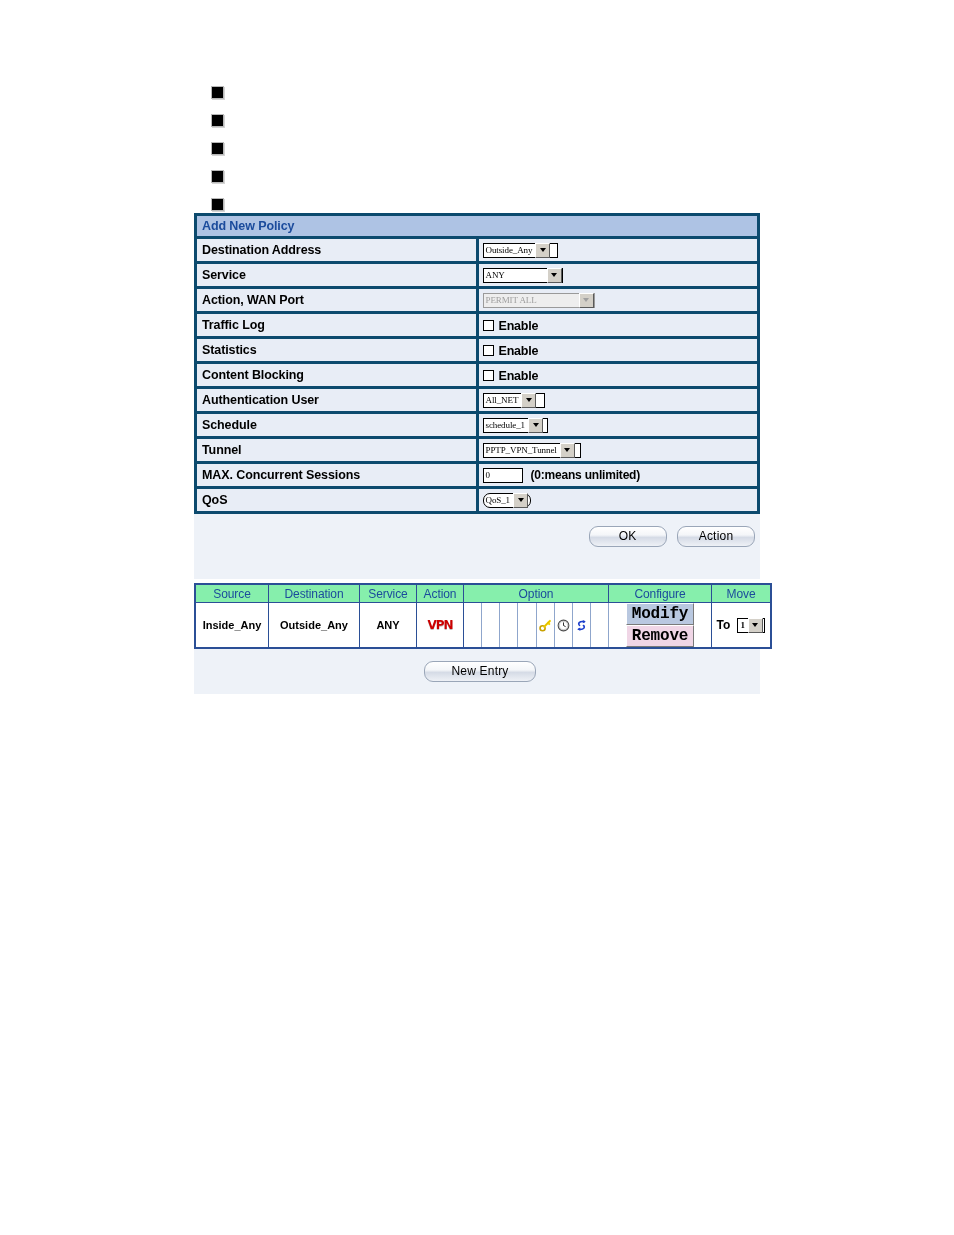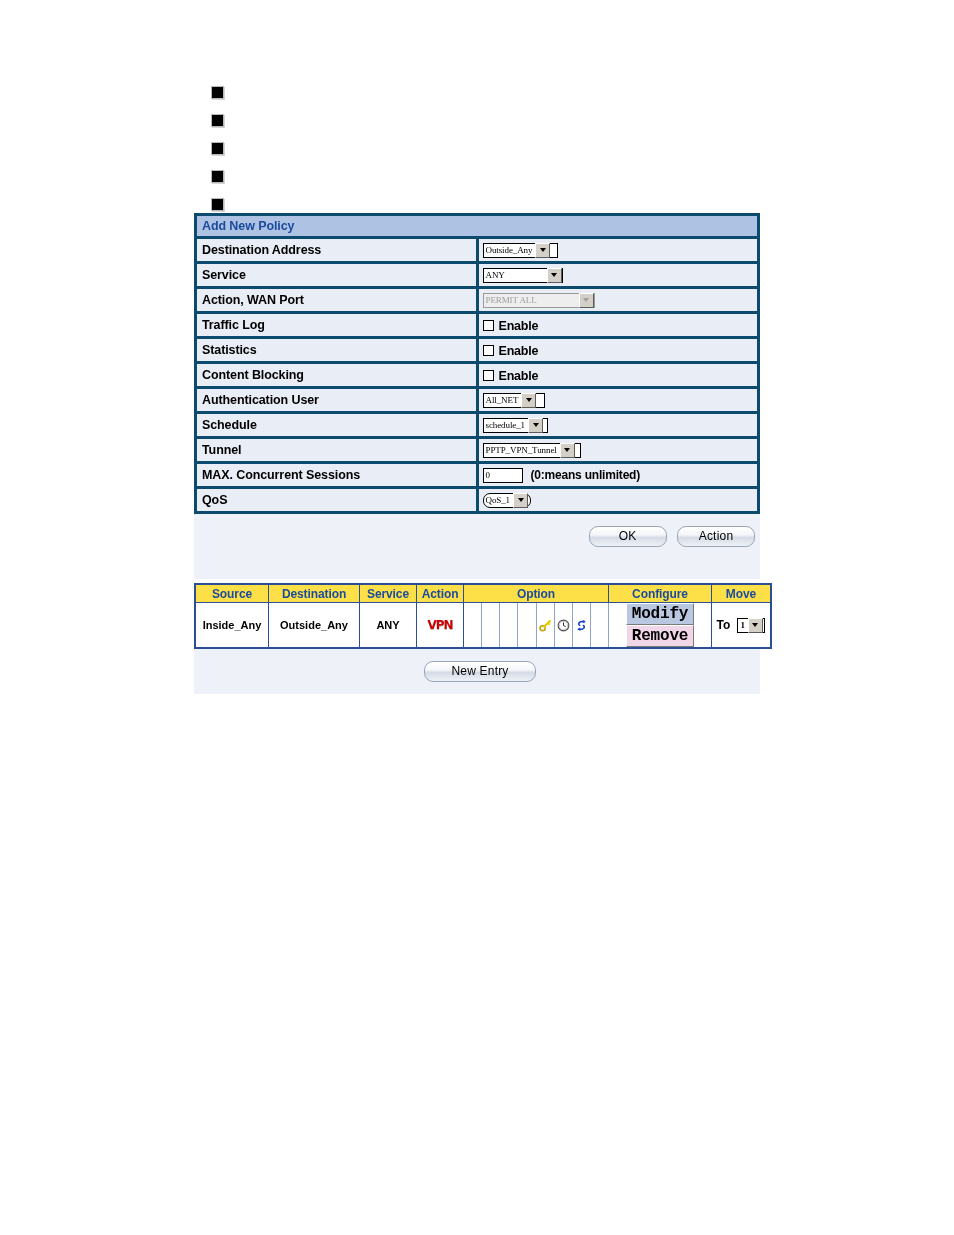--- a/index.html
+++ b/index.html
@@ -194,24 +194,24 @@
     padding-bottom: 12px;
   }
   .list-table {
     border-collapse: collapse;
     width: 566px;
     table-layout: fixed;
     border: 2px solid #2b4f96;
   }
   .list-table th {
     border: 1px solid #2b4f96;
-    background: #fde047;
+    background: #86efac;
     color: #1b4b9c;
     font-size: 12px;
-    font-weight: bold;
+    font-weight: normal;
     height: 17px;
     padding: 0;
     letter-spacing: -0.1px;
   }
   .list-table td {
     border: 1px solid #2b4f96;
     background: #ffffff;
     height: 20px;
     padding: 0;
     text-align: center;

